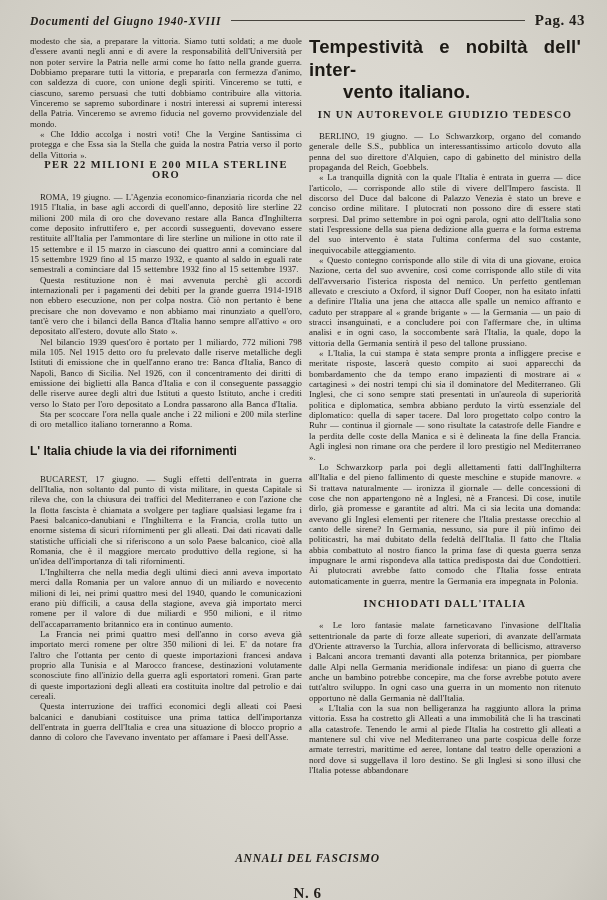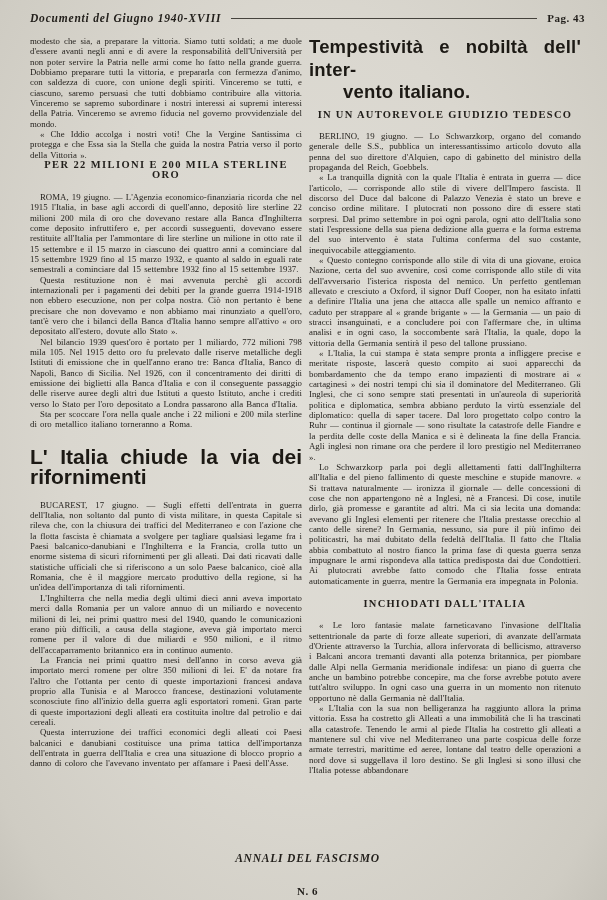--- a/index.html
+++ b/index.html
@@ -11,32 +11,32 @@
     background: radial-gradient(ellipse at 50% 45%, #e0ded7 0%, #dad7cf 55%, #cfccc3 90%, #c6c3ba 100%);
     color:#211e1a;
     font-family:"Liberation Serif", serif;
     overflow:hidden;
   }
   
   .rail { position:absolute; left:30px; right:22px; display:flex; align-items:center; gap:10px; }
   .hdr { top:12px; }
   .ftr { top:852px;flex-direction:column; }
   .rail .label { font-size:11.5px; font-weight:bold; font-style:italic; letter-spacing:0.8px; white-space:nowrap; }
-  .rail .pagenum { font-size:11px; font-weight:bold; white-space:nowrap; letter-spacing:0.5px; }
+  .rail .pagenum { font-size:15px; font-weight:bold; white-space:nowrap; letter-spacing:0.5px; }
   .rule { flex:1; height:0; border-top:1.6px solid #2c2923; opacity:0.85; }
   
   .content { position:absolute; top:36px; left:30px; right:22px; display:flex; gap:7px; }
   .col { width:272px; font-size:8.8px; line-height:10.35px; text-align:justify; }
   .col p { margin:0; text-indent:10px; word-spacing:1px; }
   .col p.flush { text-indent:0; }
   
   .h-sans { font-family:"Liberation Sans", sans-serif; font-weight:700; color:#1c1914; }
   .art1-title { font-size:16px; line-height:19px; text-align:center; letter-spacing:0.3px; margin:15px 0 5px; }
   .art1-sub   { font-weight:bold; font-size:10.5px; letter-spacing:1.4px; text-align:center; margin:0 0 11px; }
-  .art2-title { font-size:21px; line-height:20px; margin:17px 0 13px; }
+  .art2-title { font-size:12px; line-height:20px; margin:11px 0 13px; }
   .art2-title .l2 { display:block; text-align:center; }
   .main-title { font-size:18.5px; line-height:22.5px; margin:0 0 6px; letter-spacing:0.2px; }
   .main-title .l2 { display:block; padding-left:34px; }
   .main-sub { font-weight:bold; font-size:10.5px; letter-spacing:1.3px; text-align:center; margin:0 0 11px; }
   .section-head { font-weight:bold; font-size:10.5px; letter-spacing:1.2px; text-align:center; margin:13px 0 11px; }
   .sp { margin-top:3px; }
 </style>
 </head>
 <body>
 

